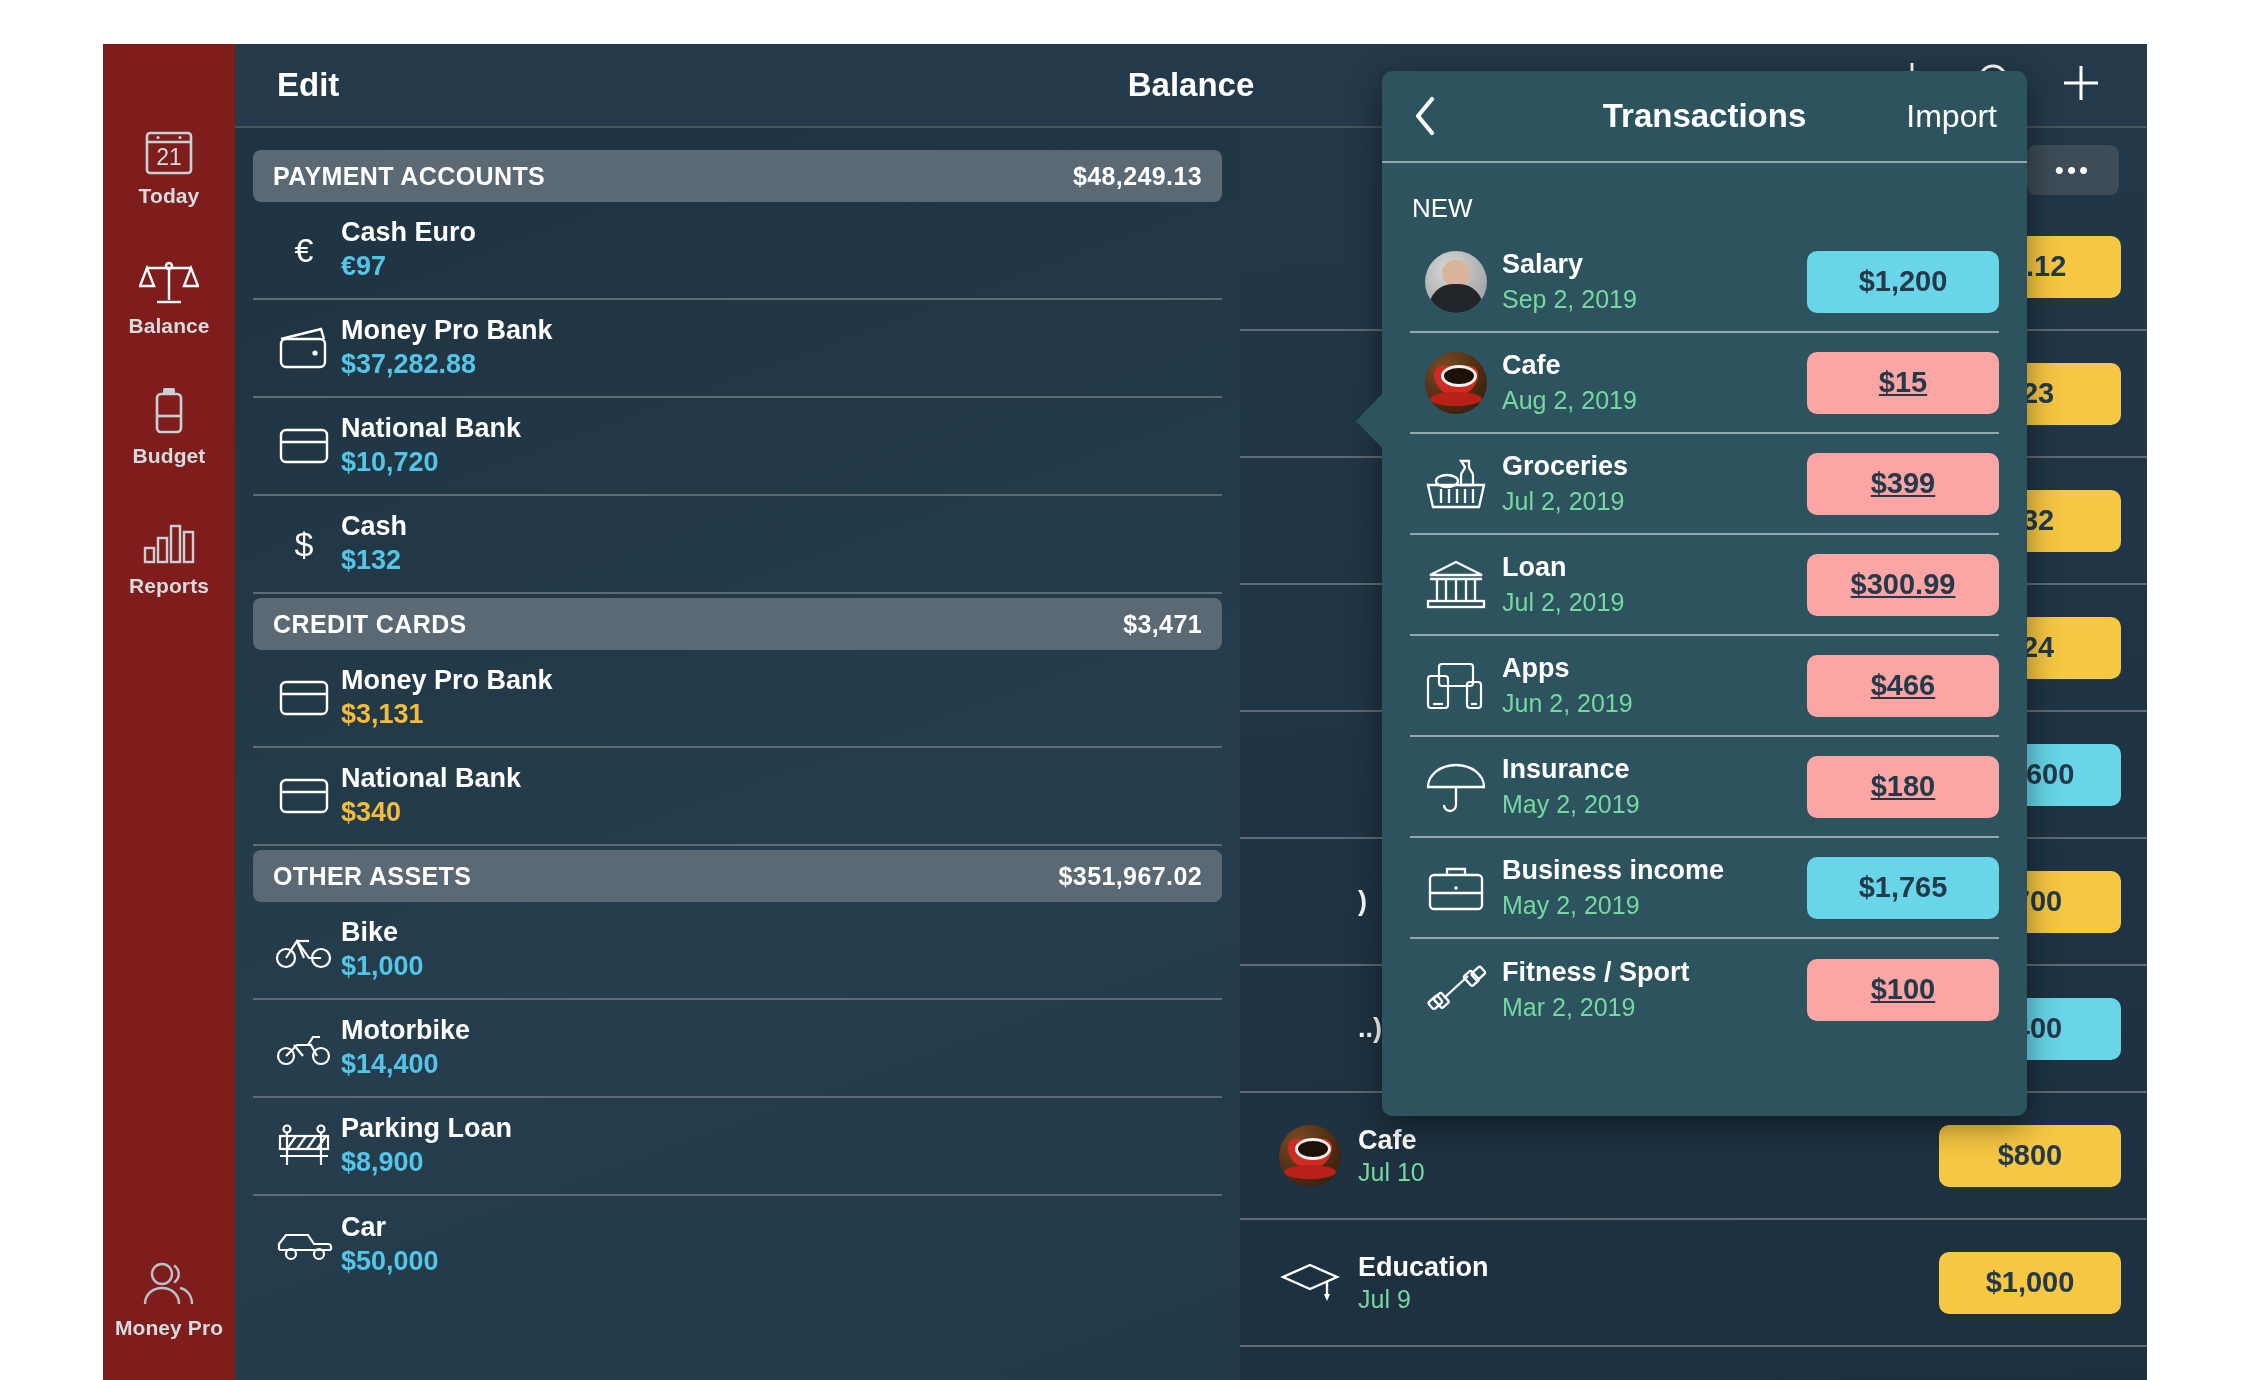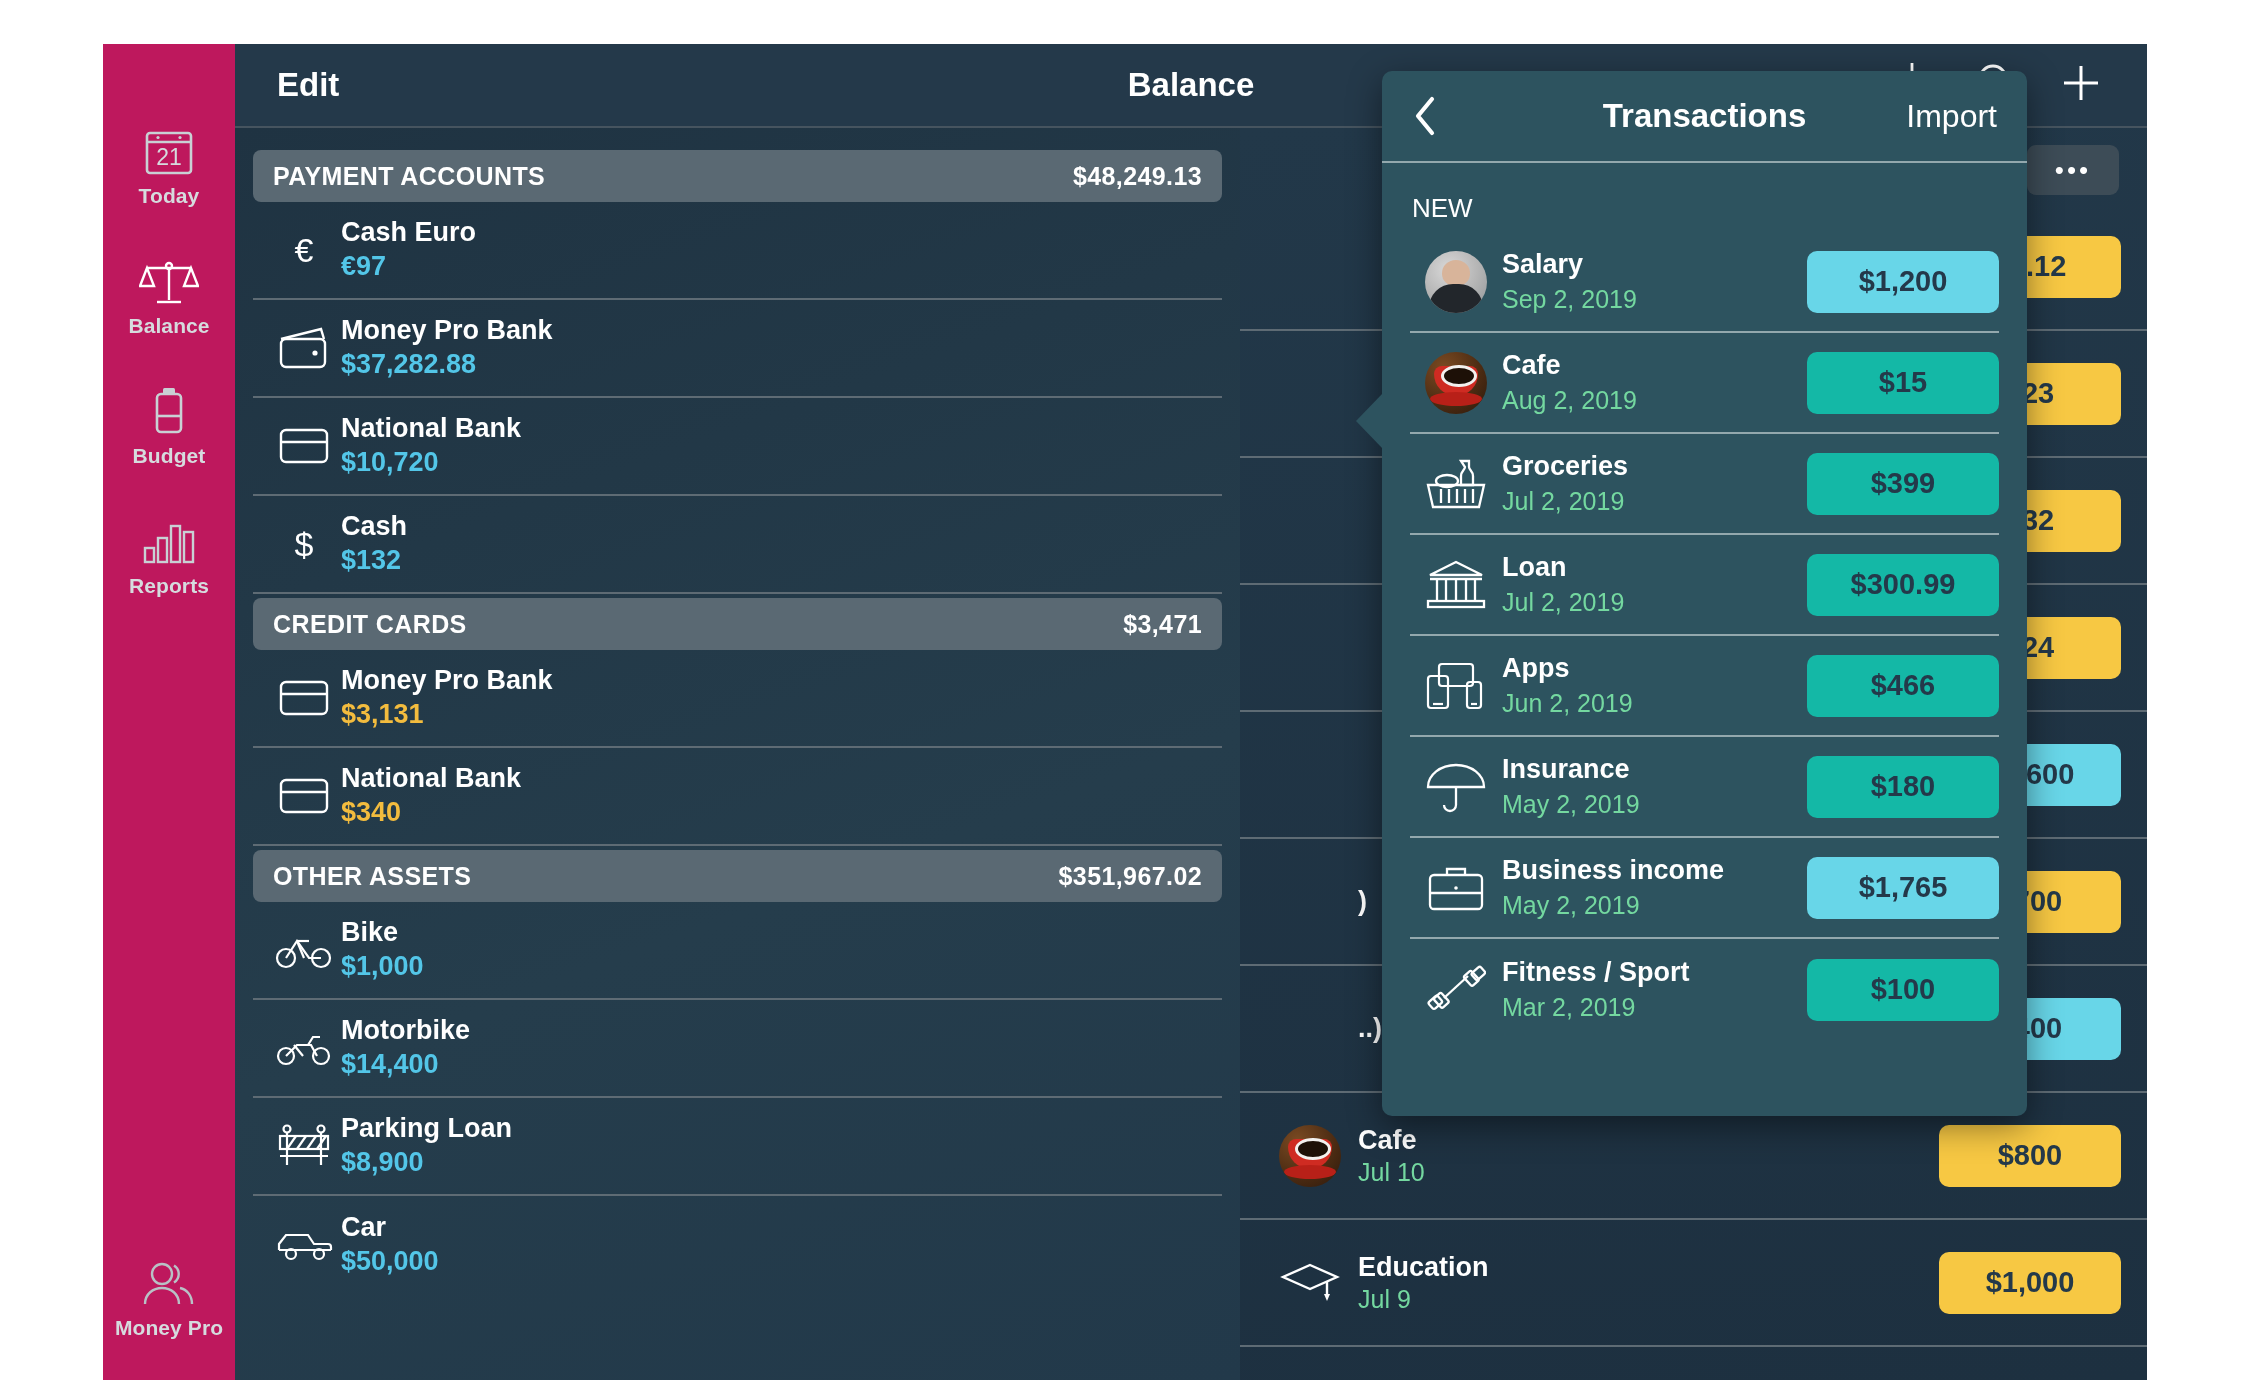--- a/index.html
+++ b/index.html
@@ -15,21 +15,21 @@
     width: 2044px; height: 1336px;
     background: #1d3040;
     display: flex;
     overflow: hidden;
   }
 
   
   .sidebar {
     width: 132px;
     flex: 0 0 132px;
-    background: #be185d;
+    background: #7f1d1d;
     position: relative;
     padding-top: 73px;
   }
   .side-item {
     width: 100%;
     padding: 11px 0 13px 0;
     margin-bottom: 26px;
     text-align: center;
     cursor: pointer;
   }
@@ -235,21 +235,21 @@
   .p-name { font-size: 27px; color:#fff; font-weight:700; line-height:1.18; white-space:nowrap;}
   .p-date { font-size: 25px; color:#74d8a0; line-height:1.2; margin-top:4px;}
   .p-chip {
     margin-left:auto;
     min-width: 192px; height: 62px;
     border-radius: 10px;
     display:flex; align-items:center; justify-content:center;
     font-size: 29px; font-weight:700; color:#24394a;
     padding: 0 16px;
   }
-  .p-chip.exp { background: #14b8a6; }
+  .p-chip.exp { background: #fca5a5; text-decoration: underline; }
   .p-chip.inc { background: #68d6e8; }
 
   
   .avatar {
     width: 62px; height: 62px; border-radius: 50%;
     background: radial-gradient(circle at 38% 30%, #d9d9d9 0%, #b7b7b7 48%, #8e9396 100%);
     position: relative; overflow: hidden;
   }
   .avatar::before {
     content:""; position:absolute; left:17px; top:9px; width:28px; height:26px;

